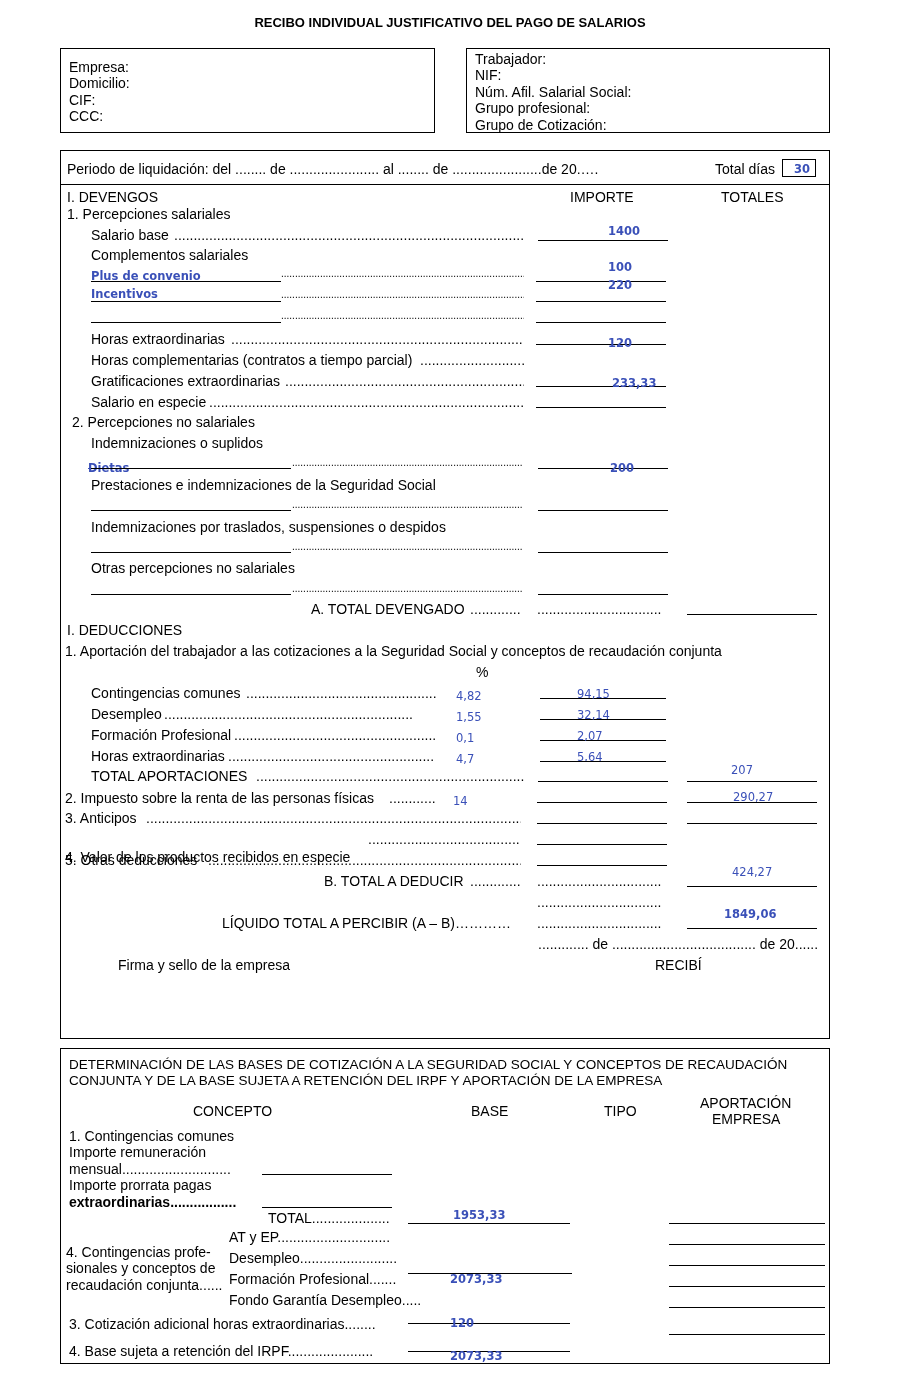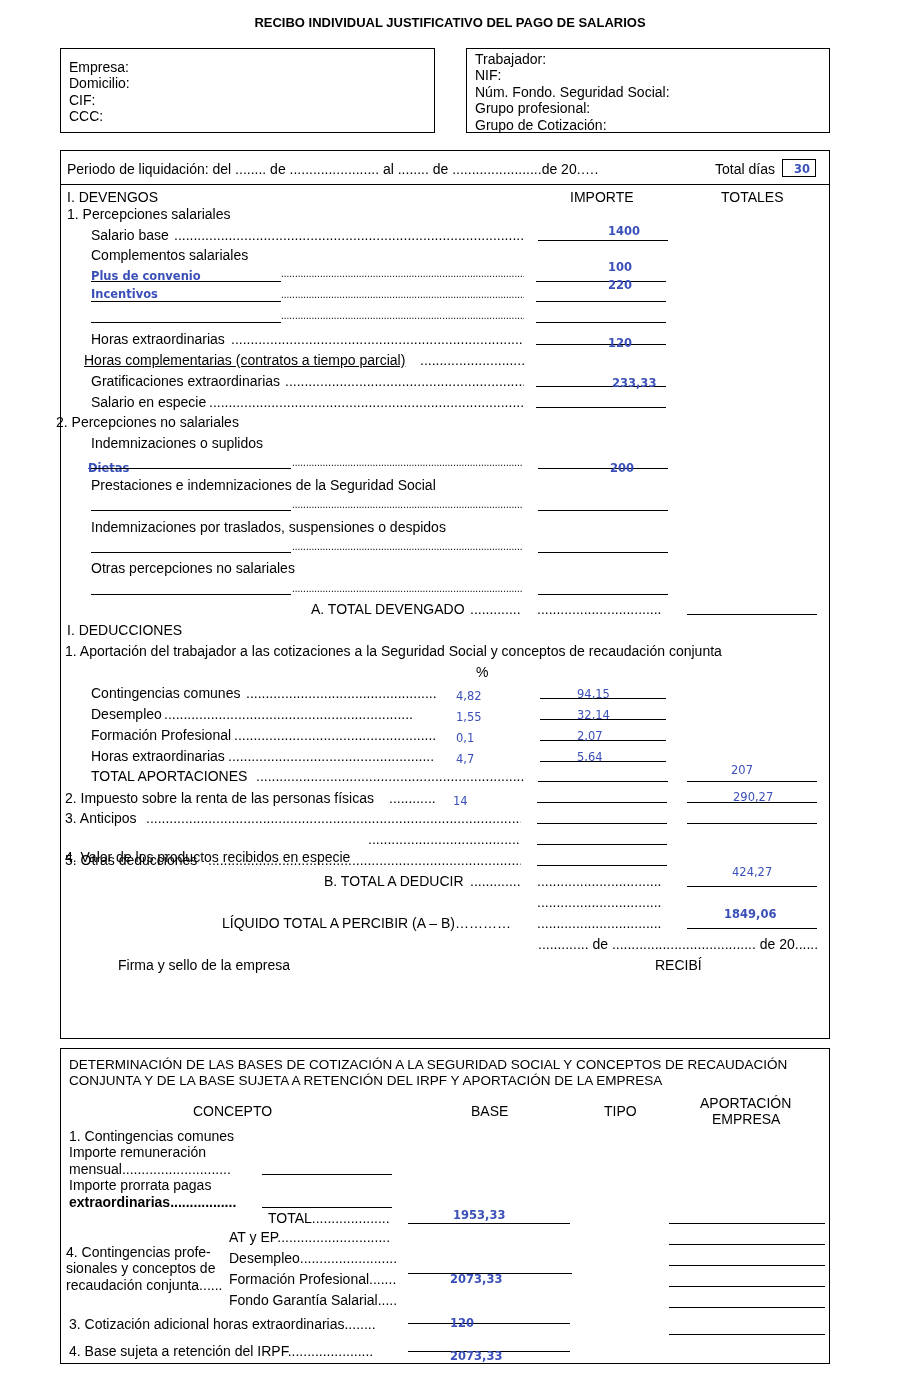--- a/index.html
+++ b/index.html
@@ -22,21 +22,21 @@
 
 <div class="box" style="left:60px; top:48px; width:375px; height:85px;"></div>
 <div class="abs t" style="left:69px; top:59px;">Empresa:</div>
 <div class="abs t" style="left:69px; top:75px;">Domicilio:</div>
 <div class="abs t" style="left:69px; top:92px;">CIF:</div>
 <div class="abs t" style="left:69px; top:108px;">CCC:</div>
 
 <div class="box" style="left:466px; top:48px; width:364px; height:85px;"></div>
 <div class="abs t" style="left:475px; top:51px;">Trabajador:</div>
 <div class="abs t" style="left:475px; top:67px;">NIF:</div>
-<div class="abs t" style="left:475px; top:84px;">Núm. Fondo. Seguridad Social:</div>
+<div class="abs t" style="left:475px; top:84px;">Núm. Afil. Salarial Social:</div>
 <div class="abs t" style="left:475px; top:100px;">Grupo profesional:</div>
 <div class="abs t" style="left:475px; top:117px;">Grupo de Cotización:</div>
 
 <div class="box" style="left:60px; top:150px; width:770px; height:889px;"></div>
 <div class="line" style="left:60px; top:184px; width:770px;"></div>
 <div class="abs t" style="left:67px; top:161px;">Periodo de liquidación: del ........ de ....................... al ........ de .......................de 20.….</div>
 <div class="abs t" style="left:715px; top:161px;">Total días</div>
 <div class="tot-box"></div>
 <div class="hw hwb" style="left:794px; top:162px;">30</div>
 
@@ -66,33 +66,33 @@
 
 <div class="line" style="left:91px; top:322px; width:190px;"></div>
 <div class="dots" style="left:281px; top:310px; width:243px; font-size:10px;">............................................................................................</div>
 <div class="line" style="left:536px; top:322px; width:130px;"></div>
 
 <div class="abs t" style="left:91px; top:331px;">Horas extraordinarias</div>
 <div class="dots" style="left:231px; top:331px; width:293px;">..........................................................................................</div>
 <div class="line" style="left:536px; top:344px; width:130px;"></div>
 <div class="hw hwb" style="left:608px; top:336px;">120</div>
 
-<div class="abs t" style="left:84px; top:352px;text-decoration:underline;">Horas complementarias (contratos a tiempo parcial)</div>
+<div class="abs t" style="left:91px; top:352px;">Horas complementarias (contratos a tiempo parcial)</div>
 <div class="dots" style="left:420px; top:352px; width:104px;">..............................</div>
 
 <div class="abs t" style="left:91px; top:373px;">Gratificaciones extraordinarias</div>
 <div class="dots" style="left:285px; top:373px; width:239px;">....................................................................</div>
 <div class="line" style="left:536px; top:386px; width:130px;"></div>
 <div class="hw hwb" style="left:612px; top:376px;">233,33</div>
 
 <div class="abs t" style="left:91px; top:394px;">Salario en especie</div>
 <div class="dots" style="left:209px; top:394px; width:315px;">...................................................................................................</div>
 <div class="line" style="left:536px; top:407px; width:130px;"></div>
 
-<div class="abs t" style="left:56px; top:414px;">2.   Percepciones no salariales</div>
+<div class="abs t" style="left:72px; top:414px;">2.   Percepciones no salariales</div>
 <div class="abs t" style="left:91px; top:435px;">Indemnizaciones o suplidos</div>
 
 <div class="hw hwb" style="left:88px; top:461px; text-decoration:line-through;">Dietas</div>
 <div class="line" style="left:91px; top:468px; width:200px;"></div>
 <div class="dots" style="left:292px; top:457px; width:230px; font-size:10px;">........................................................................................</div>
 <div class="line" style="left:538px; top:468px; width:130px;"></div>
 <div class="hw hwb" style="left:610px; top:461px;">200</div>
 
 <div class="abs t" style="left:91px; top:477px;">Prestaciones e indemnizaciones de la Seguridad Social</div>
 <div class="line" style="left:91px; top:510px; width:200px;"></div>
@@ -213,21 +213,21 @@
     <div class="abs t" style="left:229px; top:1229px;">AT y EP.............................</div>
     <div class="hw hwb" style="left:450px; top:1230px;"></div>
     <div class="line" style="left:669px; top:1244px; width:156px;"></div>
     <div class="abs t" style="left:229px; top:1250px;">Desempleo.........................</div>
     <div class="hw hwb" style="left:450px; top:1251px;"></div>
     <div class="line" style="left:669px; top:1265px; width:156px;"></div>
     <div class="abs t" style="left:229px; top:1271px;">Formación Profesional.......</div>
     <div class="line" style="left:408px; top:1273px; width:164px;"></div>
     <div class="hw hwb" style="left:450px; top:1272px;">2073,33</div>
     <div class="line" style="left:669px; top:1286px; width:156px;"></div>
-    <div class="abs t" style="left:229px; top:1292px;">Fondo Garantía Salarial.....</div>
+    <div class="abs t" style="left:229px; top:1292px;">Fondo Garantía Desempleo.....</div>
     <div class="hw hwb" style="left:450px; top:1293px;"></div>
     <div class="line" style="left:669px; top:1307px; width:156px;"></div>
   </div>
 
 <div class="abs t" style="left:69px; top:1316px;">3.    Cotización adicional horas extraordinarias........</div>
 <div class="line" style="left:408px; top:1323px; width:162px;"></div>
 <div class="hw hwb" style="left:450px; top:1316px;">120</div>
 <div class="line" style="left:669px; top:1334px; width:156px;"></div>
 
 <div class="abs t" style="left:69px; top:1343px;">4.    Base sujeta a retención del IRPF......................</div>

